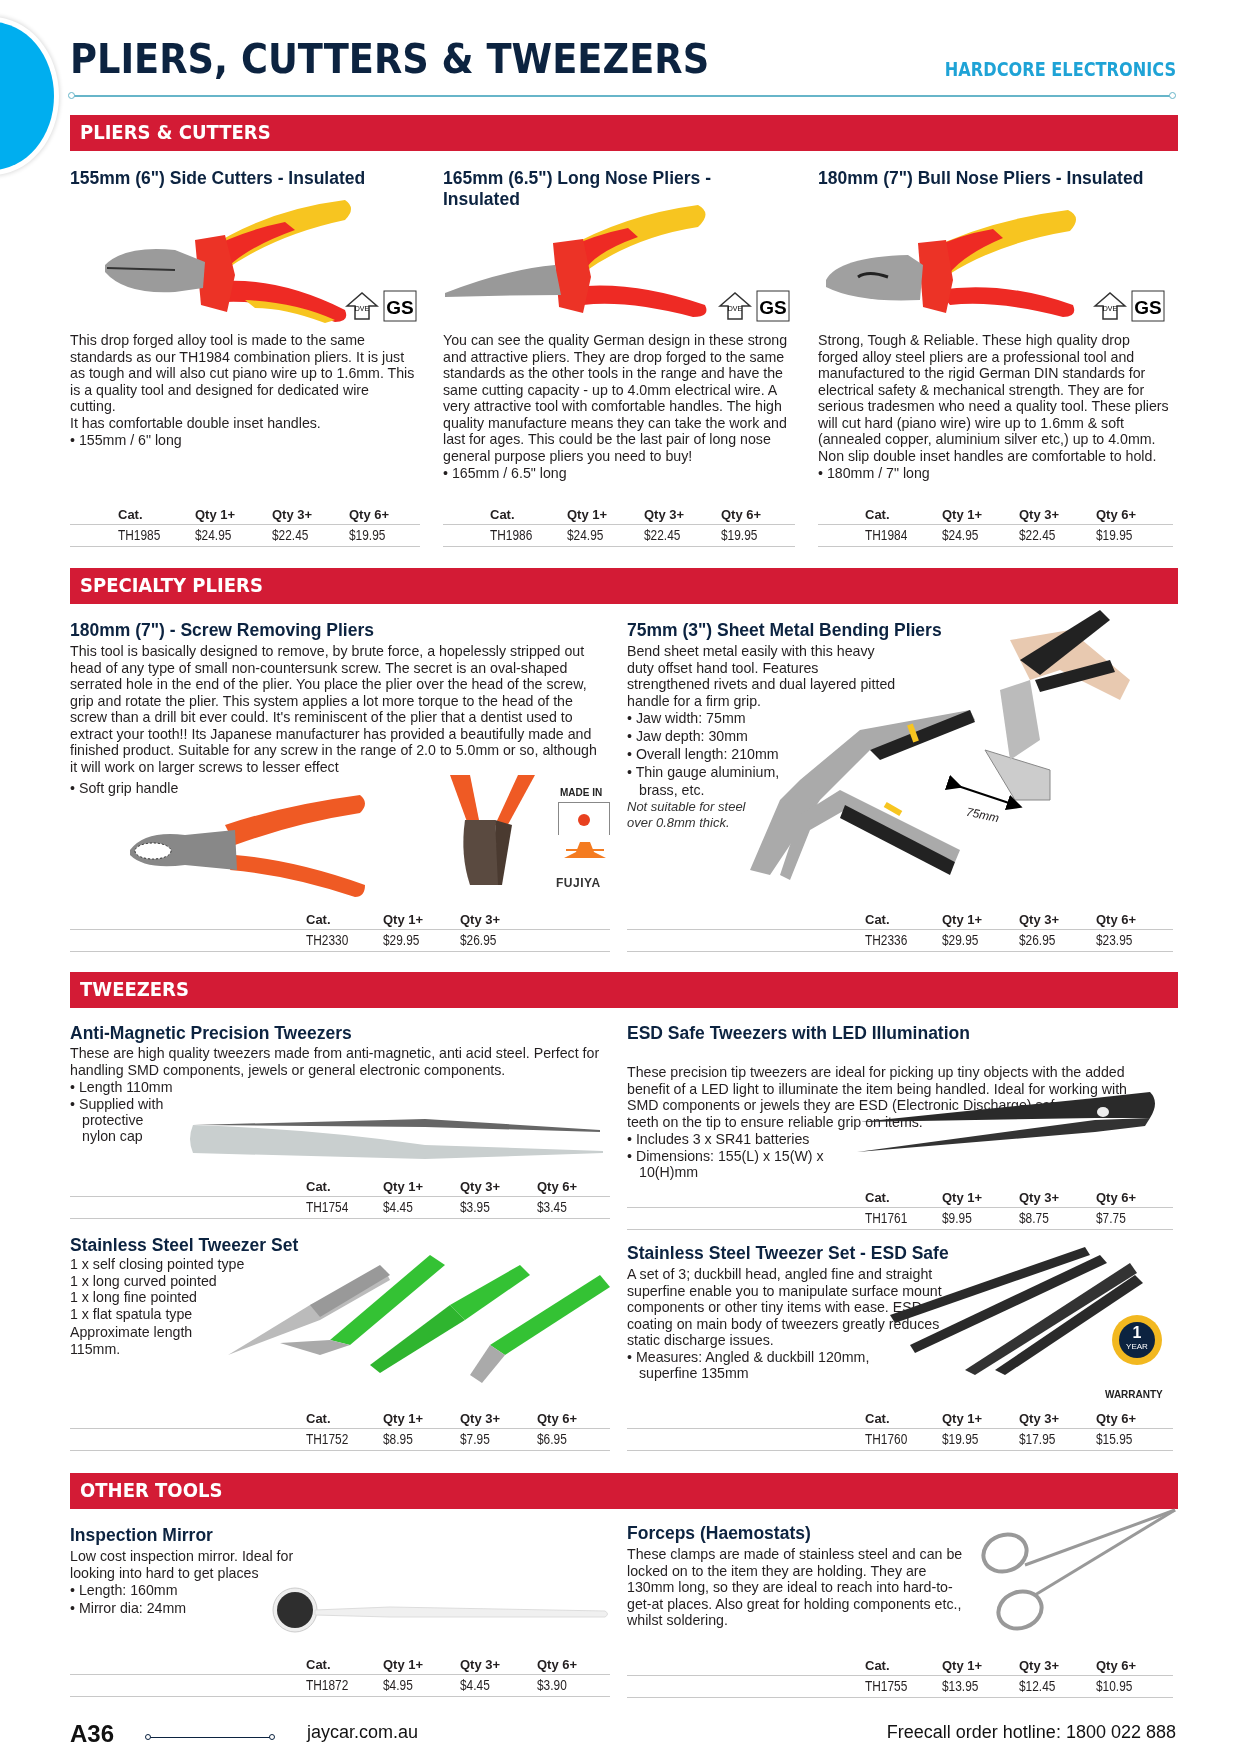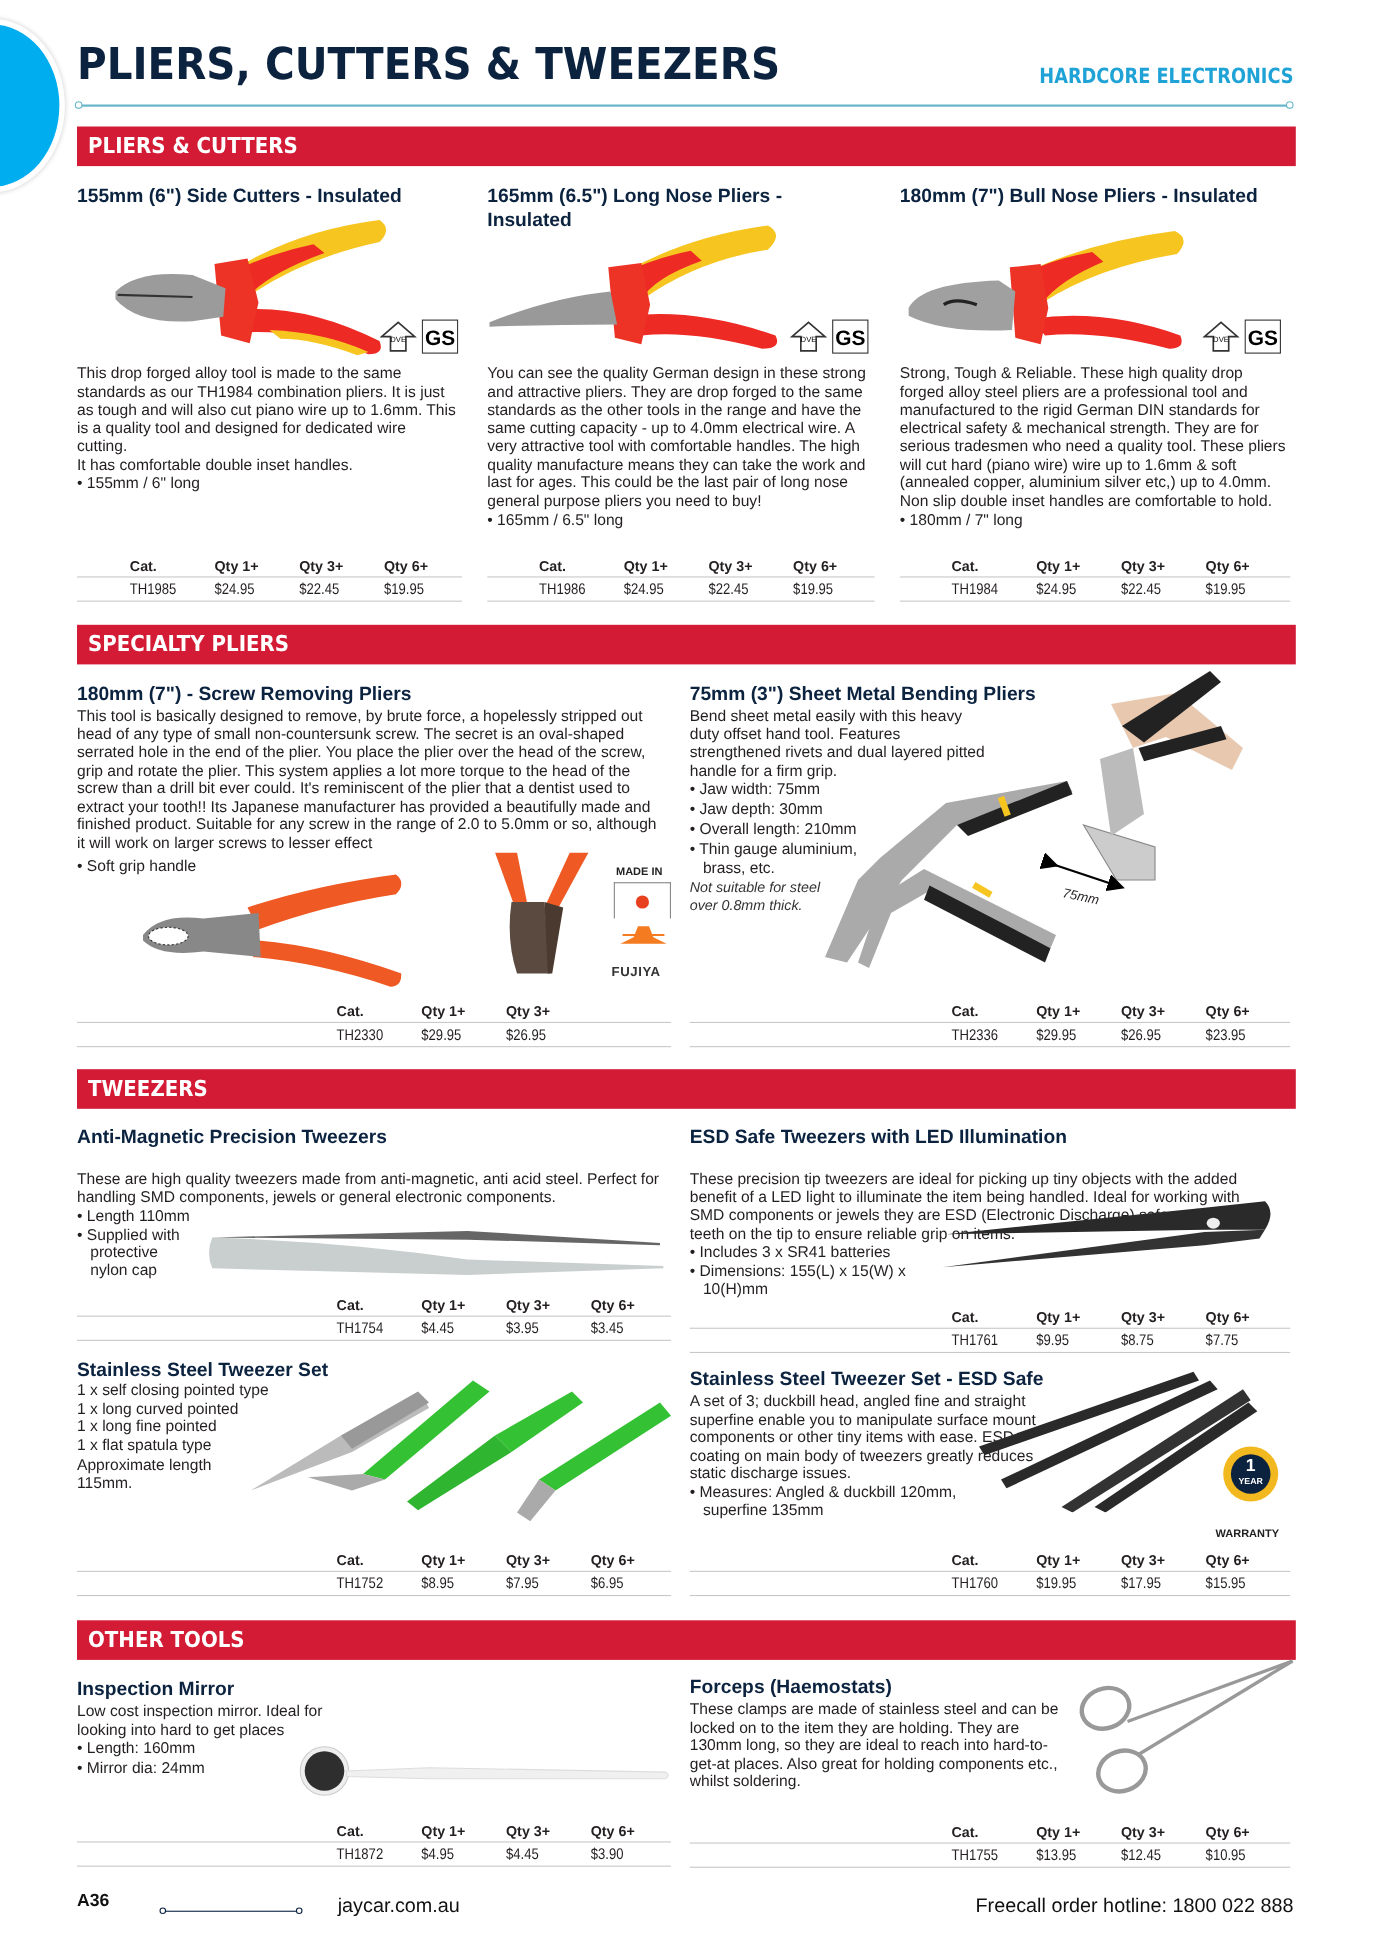--- a/index.html
+++ b/index.html
@@ -18,21 +18,21 @@
   .bul{margin:0;padding:0;list-style:none;}
   .bul li{font-size:14.2px;line-height:18px;padding-left:12px;text-indent:-12px;}
   .bul li:before{content:"• ";}
   .note{font-style:italic;font-size:13px;line-height:16px;color:#333;}
   table.price{position:absolute;border-collapse:collapse;font-size:13px;}
   table.price th{font-weight:bold;text-align:left;padding:0 0 2px 0;color:#231f20;}
   table.price td{font-family:"Liberation Sans Narrow","Liberation Sans",sans-serif;text-align:left;padding:3px 0 2px 0;font-size:14px;transform:scaleX(0.85);transform-origin:left;}
   .tline{position:absolute;height:1px;background:#c8c8c8;}
   .img{position:absolute;}
   .cert{position:absolute;width:34px;height:32px;}
-  .footer-page{position:absolute;left:70px;top:1720px;font-size:16px;font-weight:bold;color:#111;}
+  .footer-page{position:absolute;left:70px;top:1720px;font-size:24px;font-weight:bold;color:#111;}
   .footer-rule{position:absolute;left:150px;top:1737px;width:120px;height:1px;background:#0c2340;}
   .footer-rule:before,.footer-rule:after{content:"";position:absolute;top:-3px;width:4px;height:4px;border:1px solid #0c2340;border-radius:50%;background:#fff;}
   .footer-rule:before{left:-5px}.footer-rule:after{right:-5px}
   .footer-url{position:absolute;left:307px;top:1722px;font-size:18px;color:#111;}
   .footer-hot{position:absolute;right:74px;top:1722px;font-size:18px;color:#111;}
 </style>
 </head>
 <body>
 
 <div class="tab"></div>
@@ -275,21 +275,21 @@
   </table>
 <div class="tline" style="left:627px;top:929px;width:546px"></div>
 <div class="tline" style="left:627px;top:951px;width:546px"></div>
 
 <div class="band" style="top:972px">
     <span>TWEEZERS</span>
   </div>
 
 <div class="prod" style="left:70px;top:1023px;width:530px">
   <h3>Anti-Magnetic Precision Tweezers</h3>
-  <p class="desc" style="margin-top:20px">These are high quality tweezers made from anti-magnetic, anti acid steel. Perfect for handling SMD components, jewels or general electronic components.</p>
+  <p class="desc" style="margin-top:1px">These are high quality tweezers made from anti-magnetic, anti acid steel. Perfect for handling SMD components, jewels or general electronic components.</p>
   <ul class="bul" style="width:110px">
     <li>Length 110mm</li>
     <li style="line-height:16px">Supplied with protective nylon cap</li>
   </ul>
 </div>
 <svg class="img" style="left:185px;top:1115px" width="420" height="50">
   <path d="M8 10 L240 4 L415 15 L415 17 L240 12 Z" fill="#666"></path>
   <path d="M8 10 Q2 24 8 38 L240 44 L418 38 L418 36 L240 30 Q130 14 8 10 Z" fill="#c9cfcf"></path>
 </svg>
 <table class="price" style="left:306px;top:1179px">
@@ -389,21 +389,21 @@
 </div>
 <svg class="img" style="left:885px;top:1245px" width="270" height="130">
   <path d="M5 70 L200 2 L205 10 L10 78 Z" fill="#2a2a2a"></path>
   <path d="M25 100 L215 10 L222 18 L30 108 Z" fill="#2a2a2a"></path>
   <path d="M80 125 L245 18 L252 28 L90 130 Z" fill="#333"></path>
   <path d="M110 125 L250 30 L258 38 L120 130 Z" fill="#2a2a2a"></path>
 </svg>
 <div style="position:absolute;left:1112px;top:1315px;width:50px;height:50px;border-radius:50%;background:#f2b820;">
   <div style="position:absolute;left:7px;top:7px;width:36px;height:36px;border-radius:50%;background:#0c2340;color:#fff;text-align:center;">
     <div style="font-size:16px;font-weight:bold;line-height:18px;margin-top:2px">1</div>
-    <div style="font-size:8px;font-weight:bold;line-height:9px">YEAR</div>
+    <div style="font-size:8px;font-weight:normal;line-height:9px">YEAR</div>
   </div>
 </div>
 <div style="position:absolute;left:1105px;top:1389px;font-size:10px;font-weight:bold;color:#222">WARRANTY</div>
 <table class="price" style="left:865px;top:1411px">
   <tbody>
       <tr>
         <th style="width:77px">Cat.</th>
         <th style="width:77px">Qty 1+</th>
         <th style="width:77px">Qty 3+</th>
         <th style="width:70px">Qty 6+</th>

